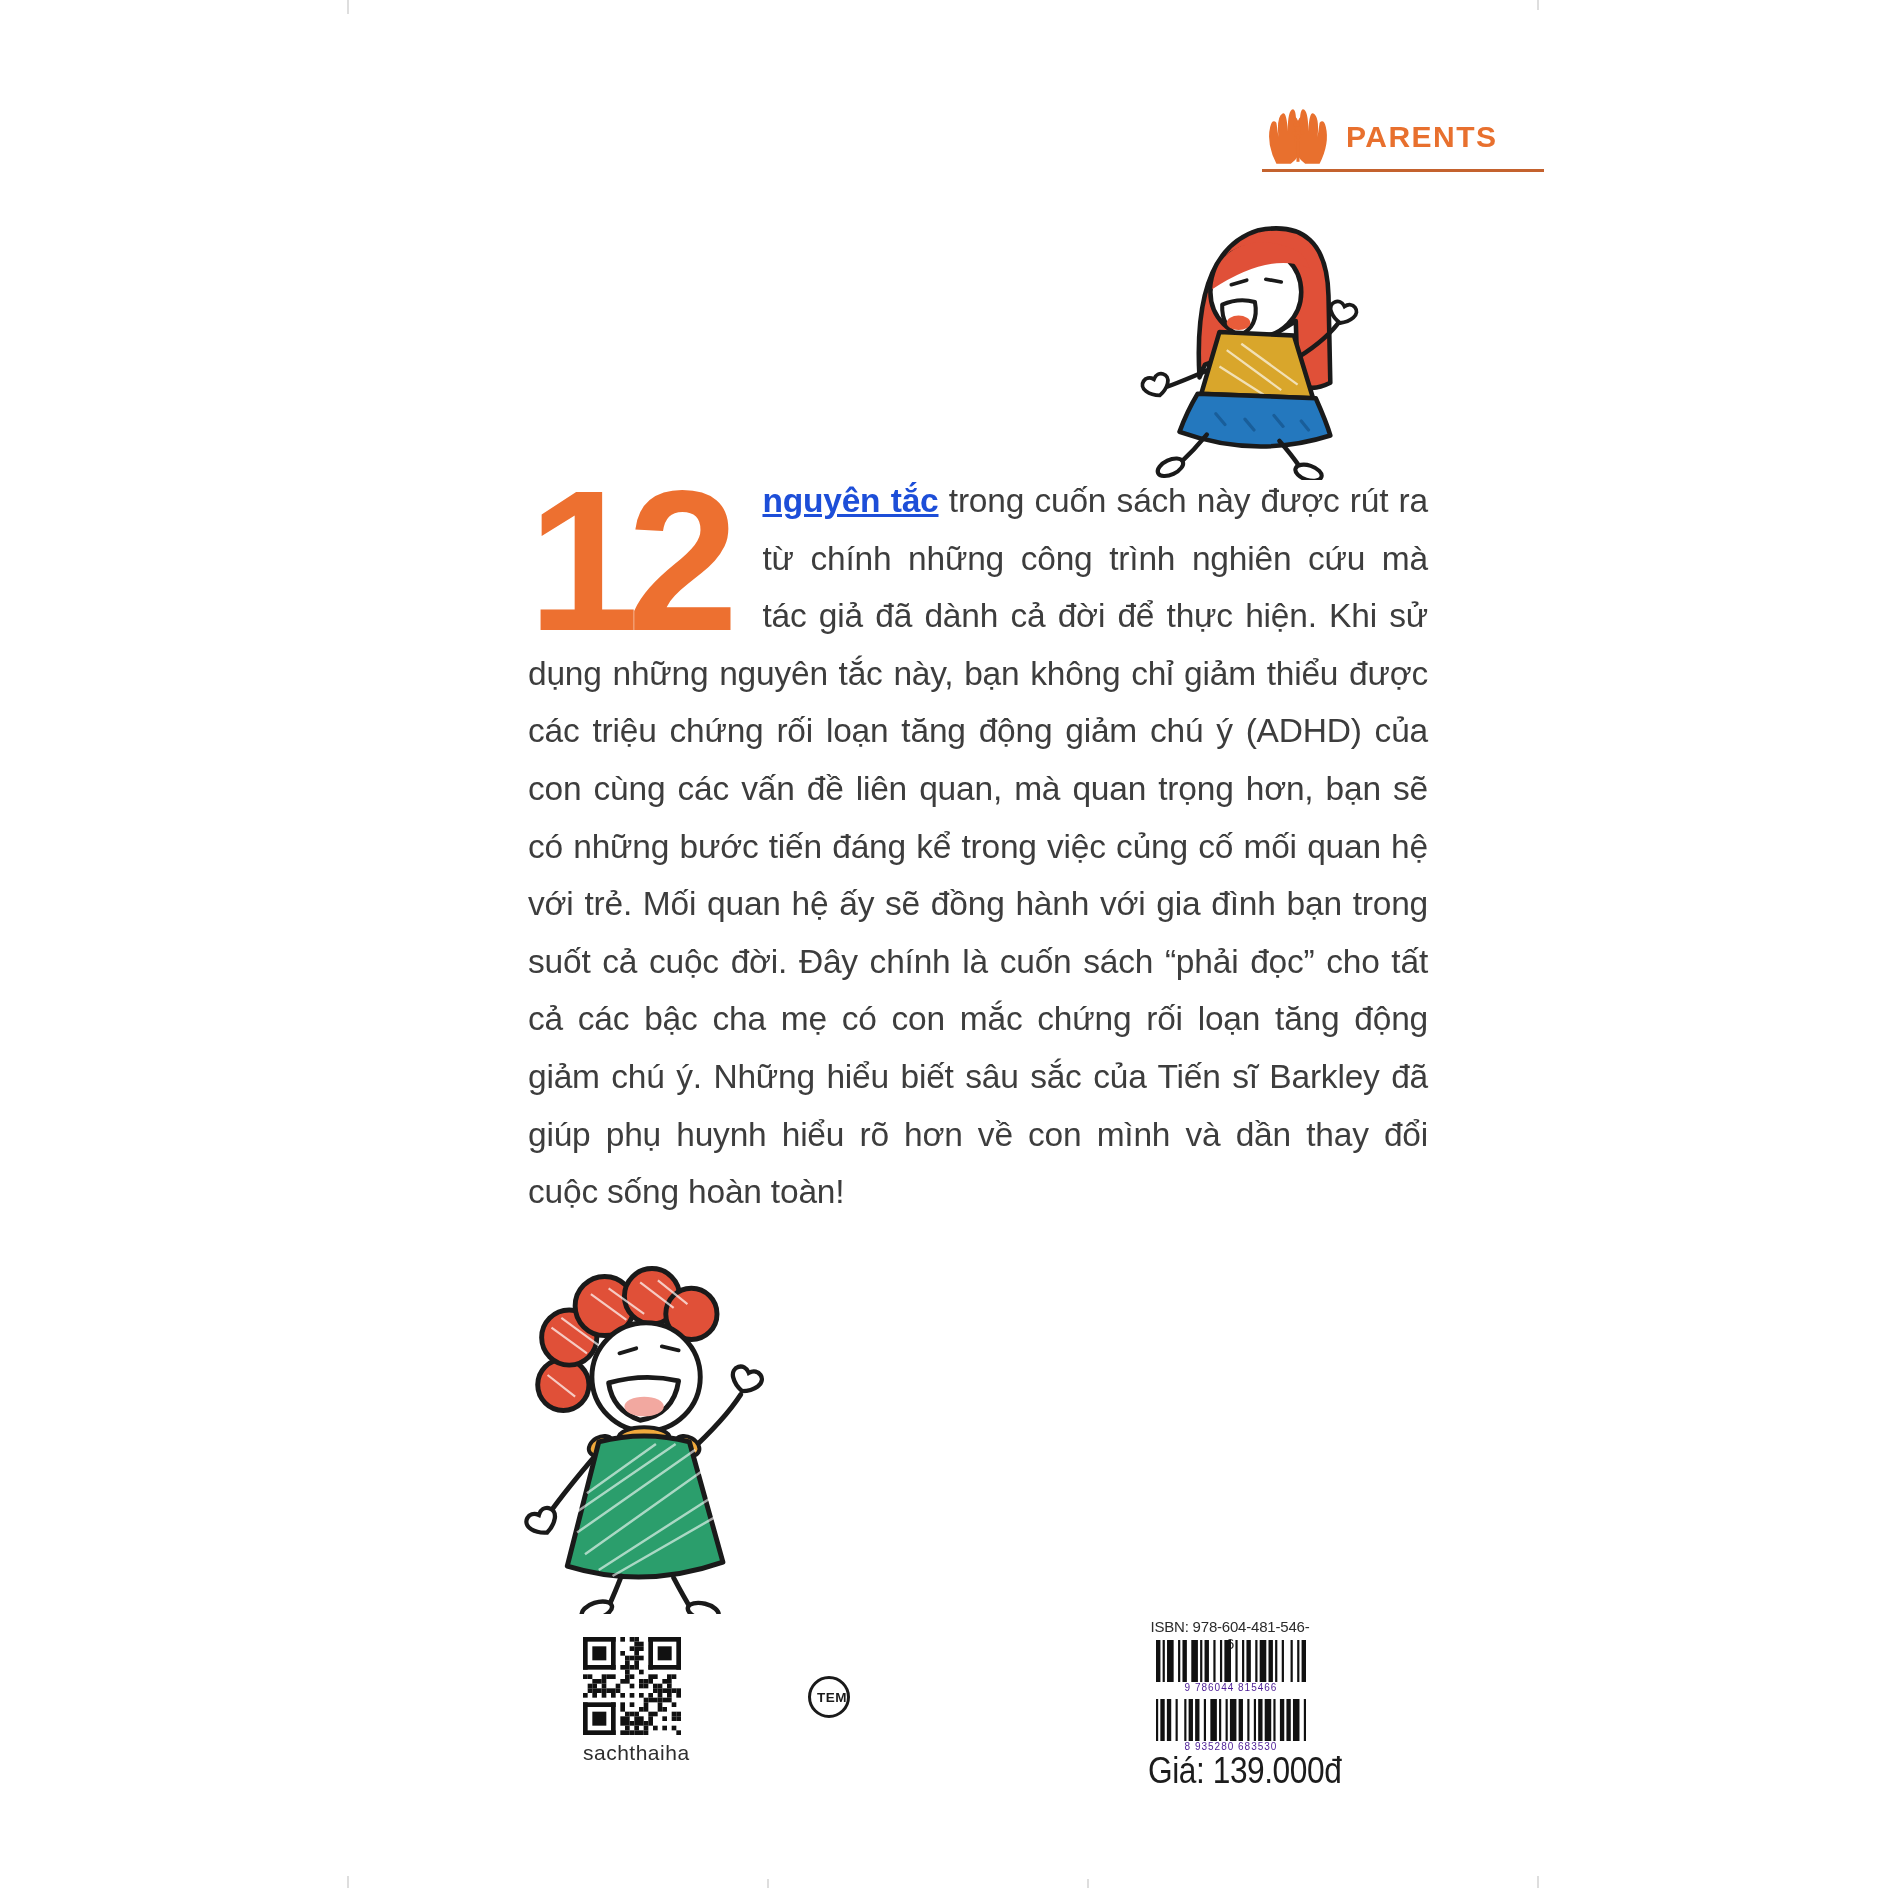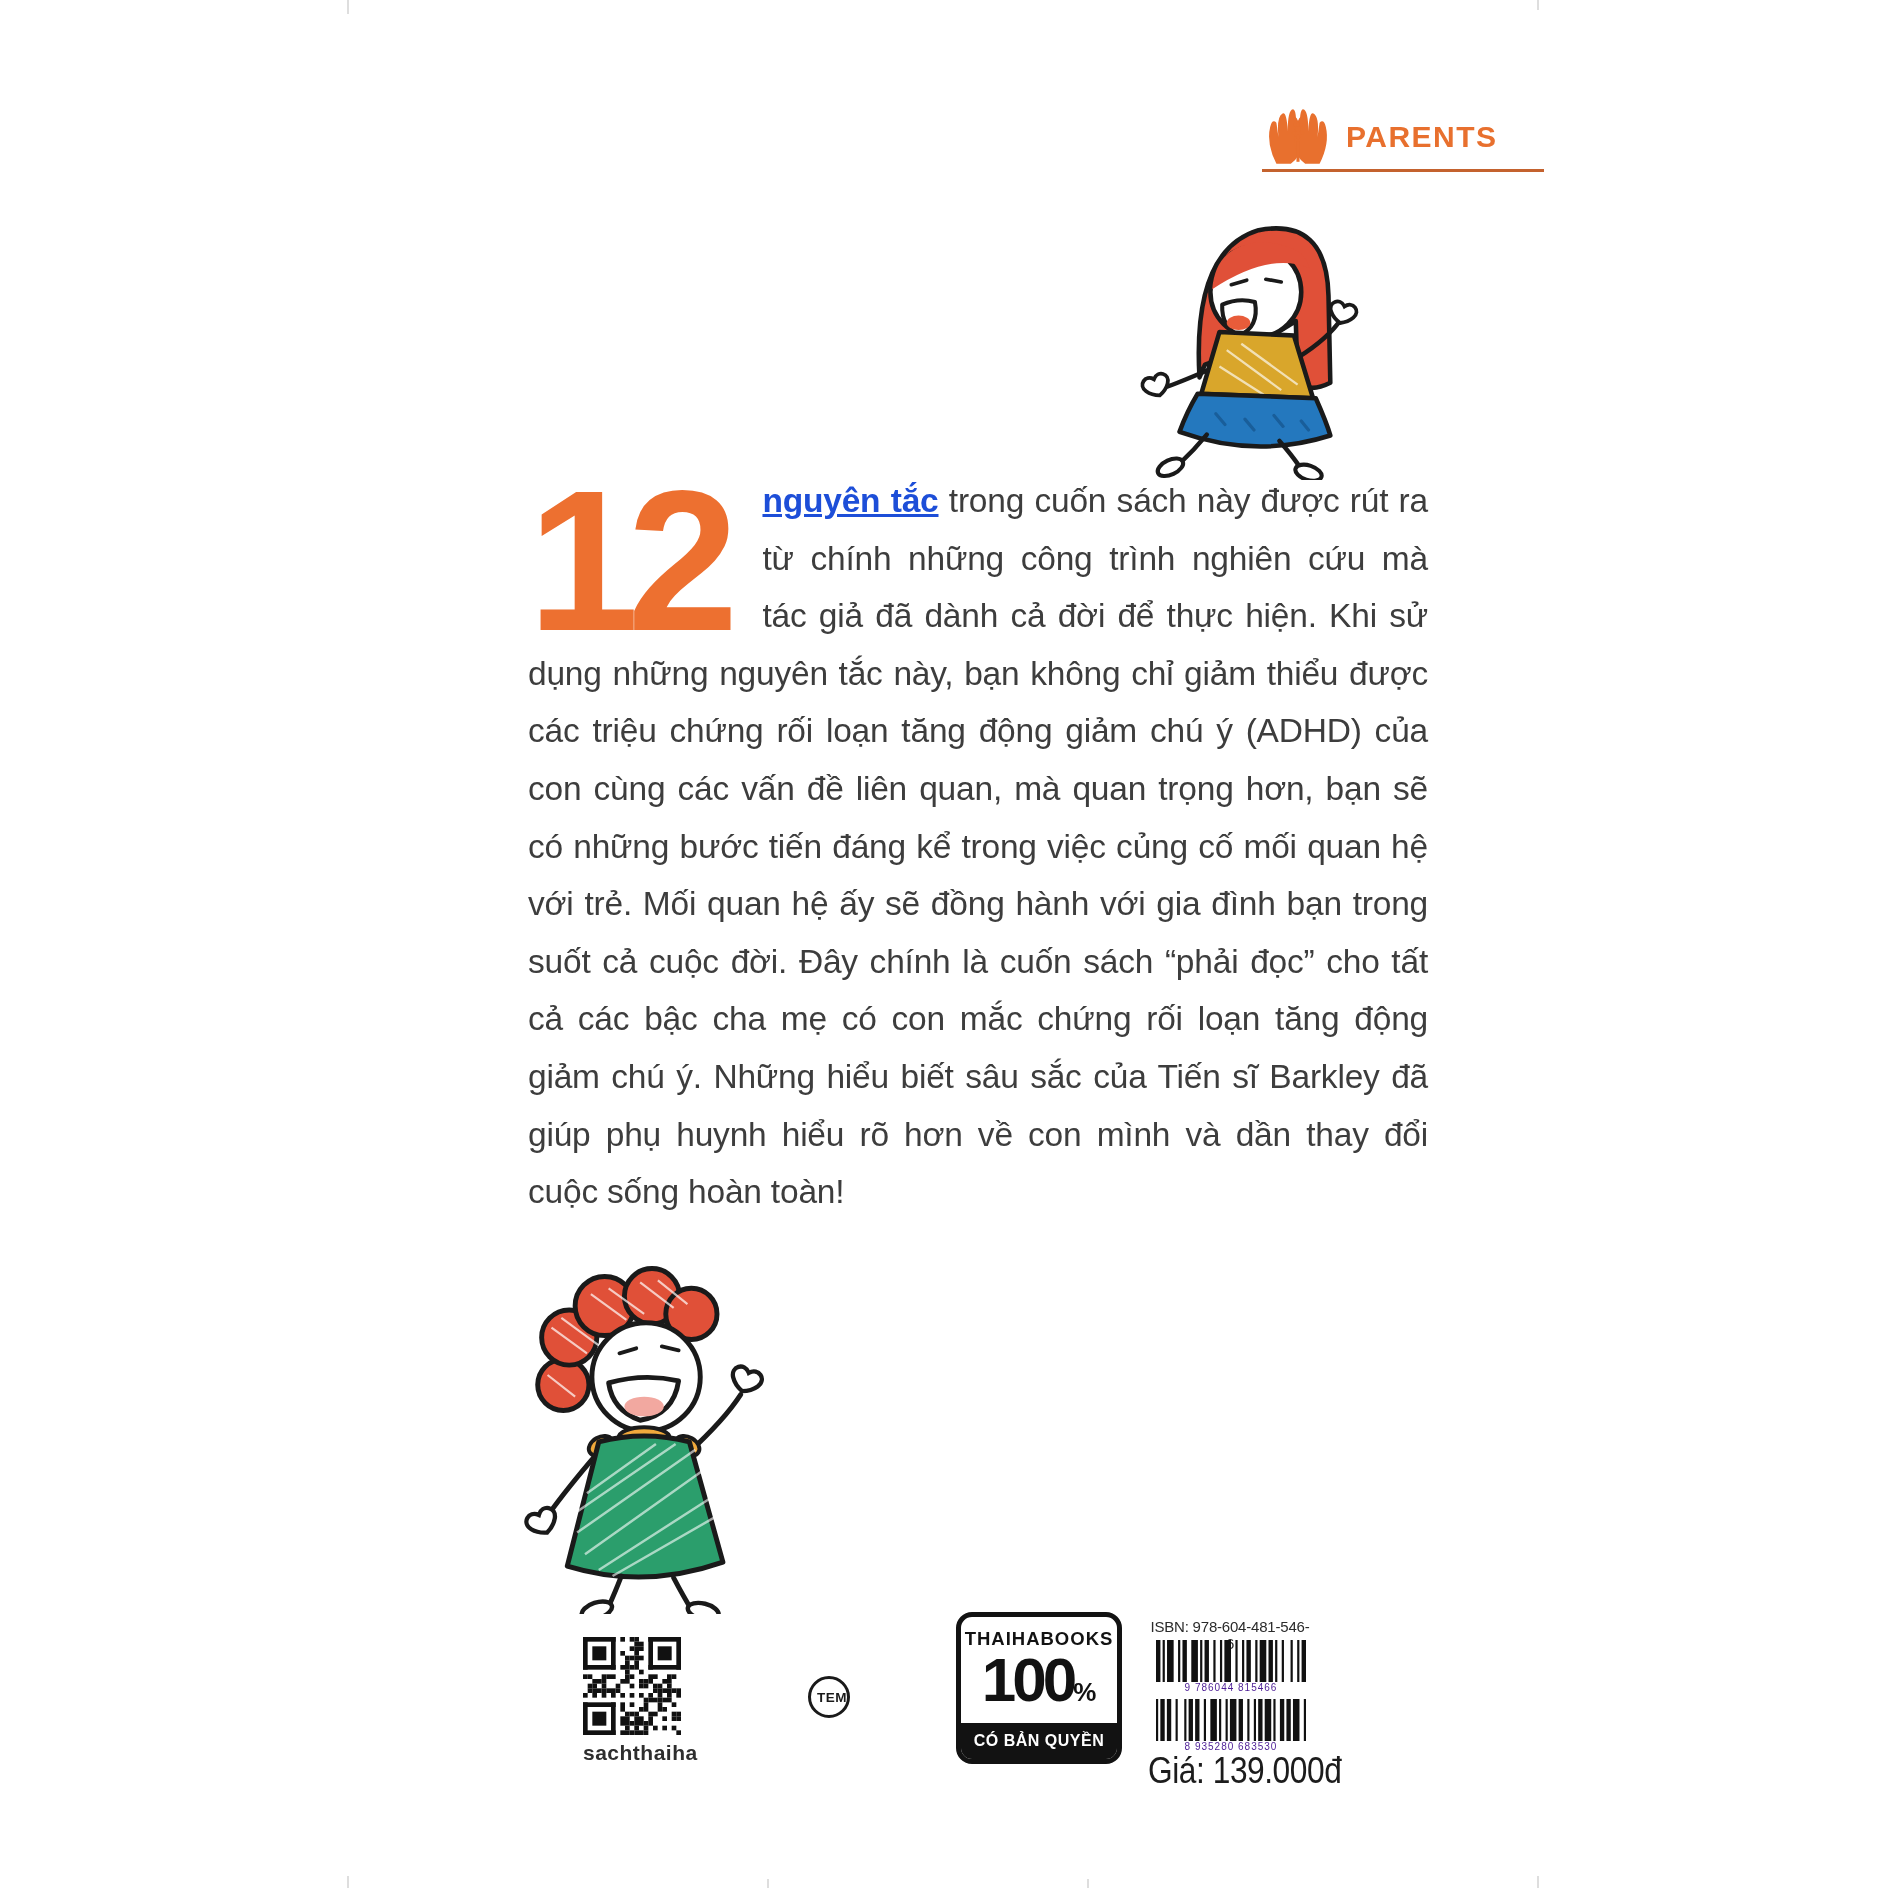--- a/index.html
+++ b/index.html
@@ -14,21 +14,21 @@
   .parents-rule{position:absolute;left:1262px;top:169px;width:282px;height:3px;background:#C4622E;}
   
   .blurb{position:absolute;left:528px;top:472px;width:900px;font-size:33.5px;line-height:57.6px;
          color:#3d3d3d;text-align:justify;letter-spacing:-0.2px;}
   .dropcap{float:left;font-size:200px;line-height:162px;font-weight:bold;color:#ED7030;
            letter-spacing:-12px;margin:8px 36px 0 0;}
   .lead{color:#1d4ed8;font-weight:bold;text-decoration:underline;}
   
   .qr-wrap{position:absolute;left:583px;top:1637px;width:98px;text-align:center;}
   .qr-box{width:98px;height:98px;}
-  .qr-caption{margin-top:6px;font-size:21px;color:#2e2e2e;letter-spacing:0.5px;font-weight:bold;}
+  .qr-caption{margin-top:6px;font-size:21px;color:#2e2e2e;letter-spacing:0.5px;}
   .tem{position:absolute;left:808px;top:1676px;width:42px;height:42px;border:3px solid #1a1a1a;
        border-radius:50%;box-sizing:border-box;display:flex;align-items:center;justify-content:flex-end;
        font-size:13.5px;font-weight:bold;color:#1a1a1a;letter-spacing:0.5px;}
   .badge{position:absolute;left:956px;top:1612px;width:166px;height:152px;border:5px solid #121212;
          border-radius:16px;background:#fff;box-sizing:border-box;overflow:hidden;}
   .badge-title{margin-top:11px;text-align:center;font-weight:bold;font-size:18.5px;
                letter-spacing:1px;color:#121212;}
   .badge-100{text-align:center;font-weight:bold;font-size:62px;letter-spacing:-4px;color:#121212;
              line-height:56px;margin-top:2px;}
   .badge-100 .pct{font-size:26px;letter-spacing:0;}
@@ -300,25 +300,20 @@
           <rect x="60.67" y="93.33" width="4.67" height="4.67" fill="#111"></rect>
           <rect x="93.33" y="93.33" width="4.67" height="4.67" fill="#111"></rect>
         </svg></div>
     <div class="qr-caption">sachthaiha</div>
   </div>
 
   <div class="tem">
     <span>TEM</span>
   </div>
 
-  <div class="badge">
-    <div class="badge-title">THAIHABOOKS</div>
-    <div class="badge-100"><span>100</span><span class="pct">%</span></div>
-    <div class="badge-band">CÓ BẢN QUYỀN</div>
-  </div>
 
   <div class="isbn">ISBN: 978-604-481-546-6</div>
   <div class="bars bars1"><svg width="150" height="42" viewBox="0 0 150 42">
         <rect x="0.00" y="0" width="4.41" height="42" fill="#111"></rect>
         <rect x="6.62" y="0" width="2.21" height="42" fill="#111"></rect>
         <rect x="11.03" y="0" width="6.62" height="42" fill="#111"></rect>
         <rect x="22.06" y="0" width="2.21" height="42" fill="#111"></rect>
         <rect x="26.47" y="0" width="4.41" height="42" fill="#111"></rect>
         <rect x="35.29" y="0" width="6.62" height="42" fill="#111"></rect>
         <rect x="44.12" y="0" width="2.21" height="42" fill="#111"></rect>

